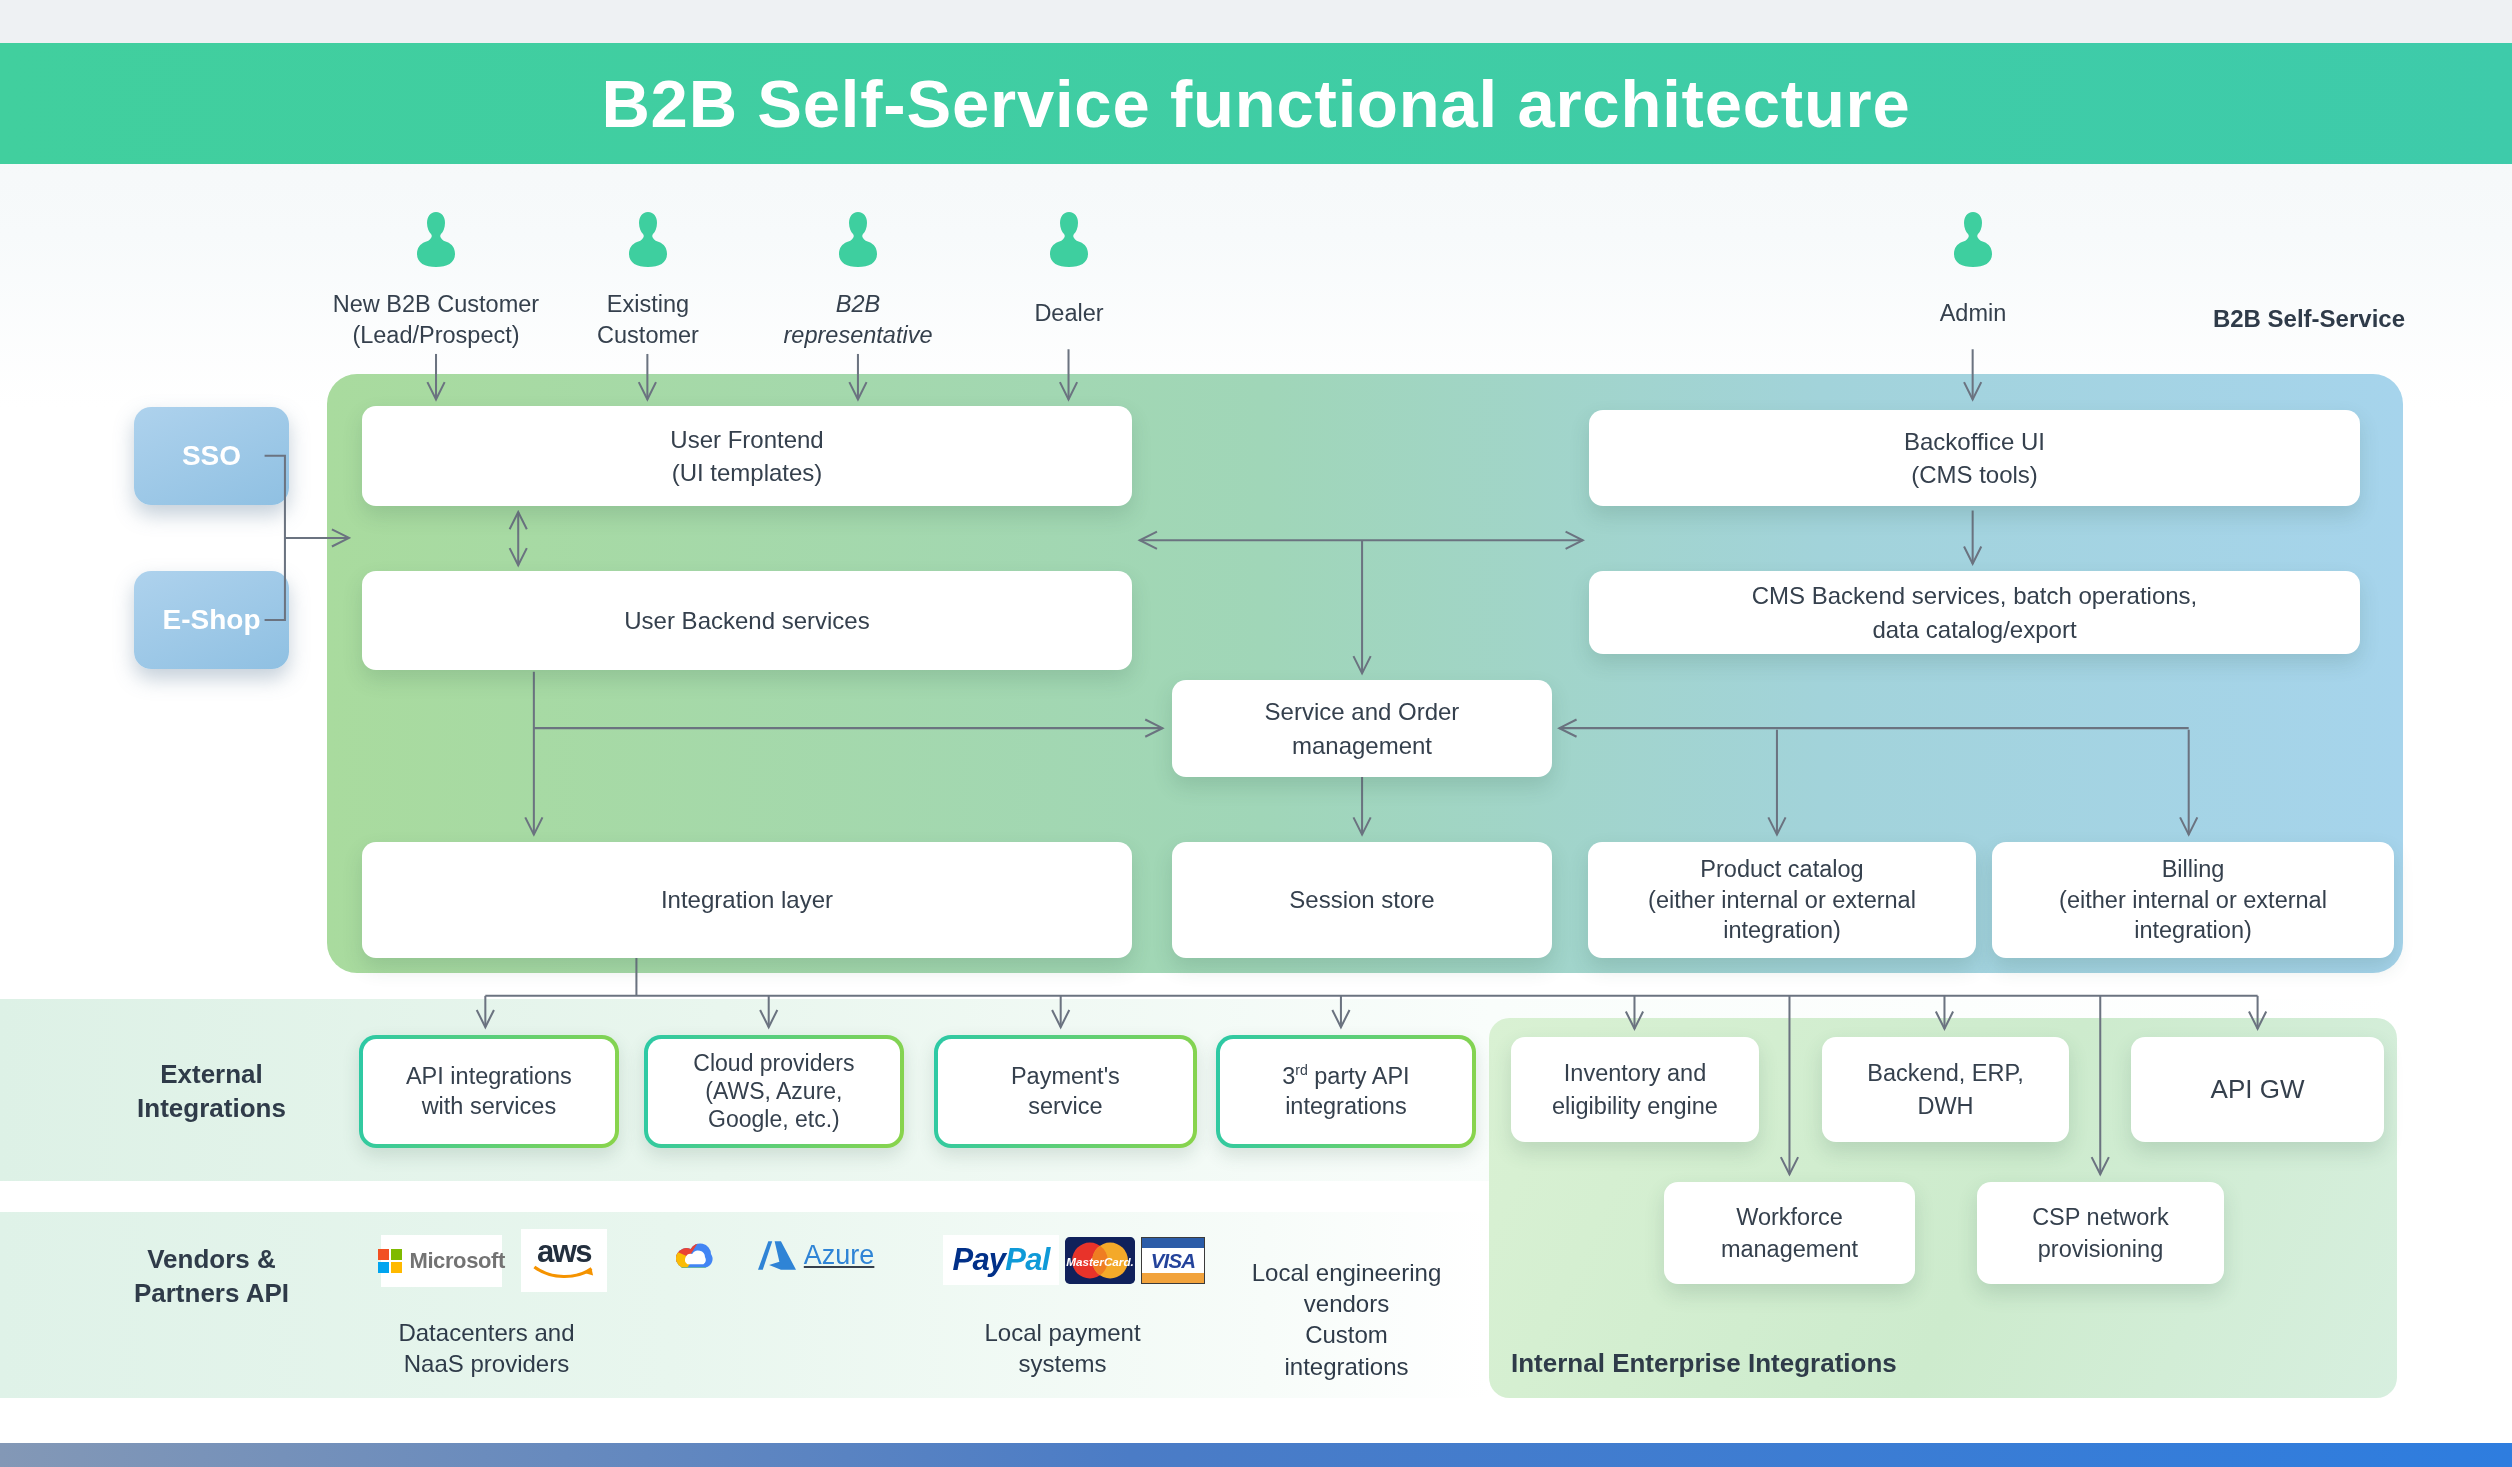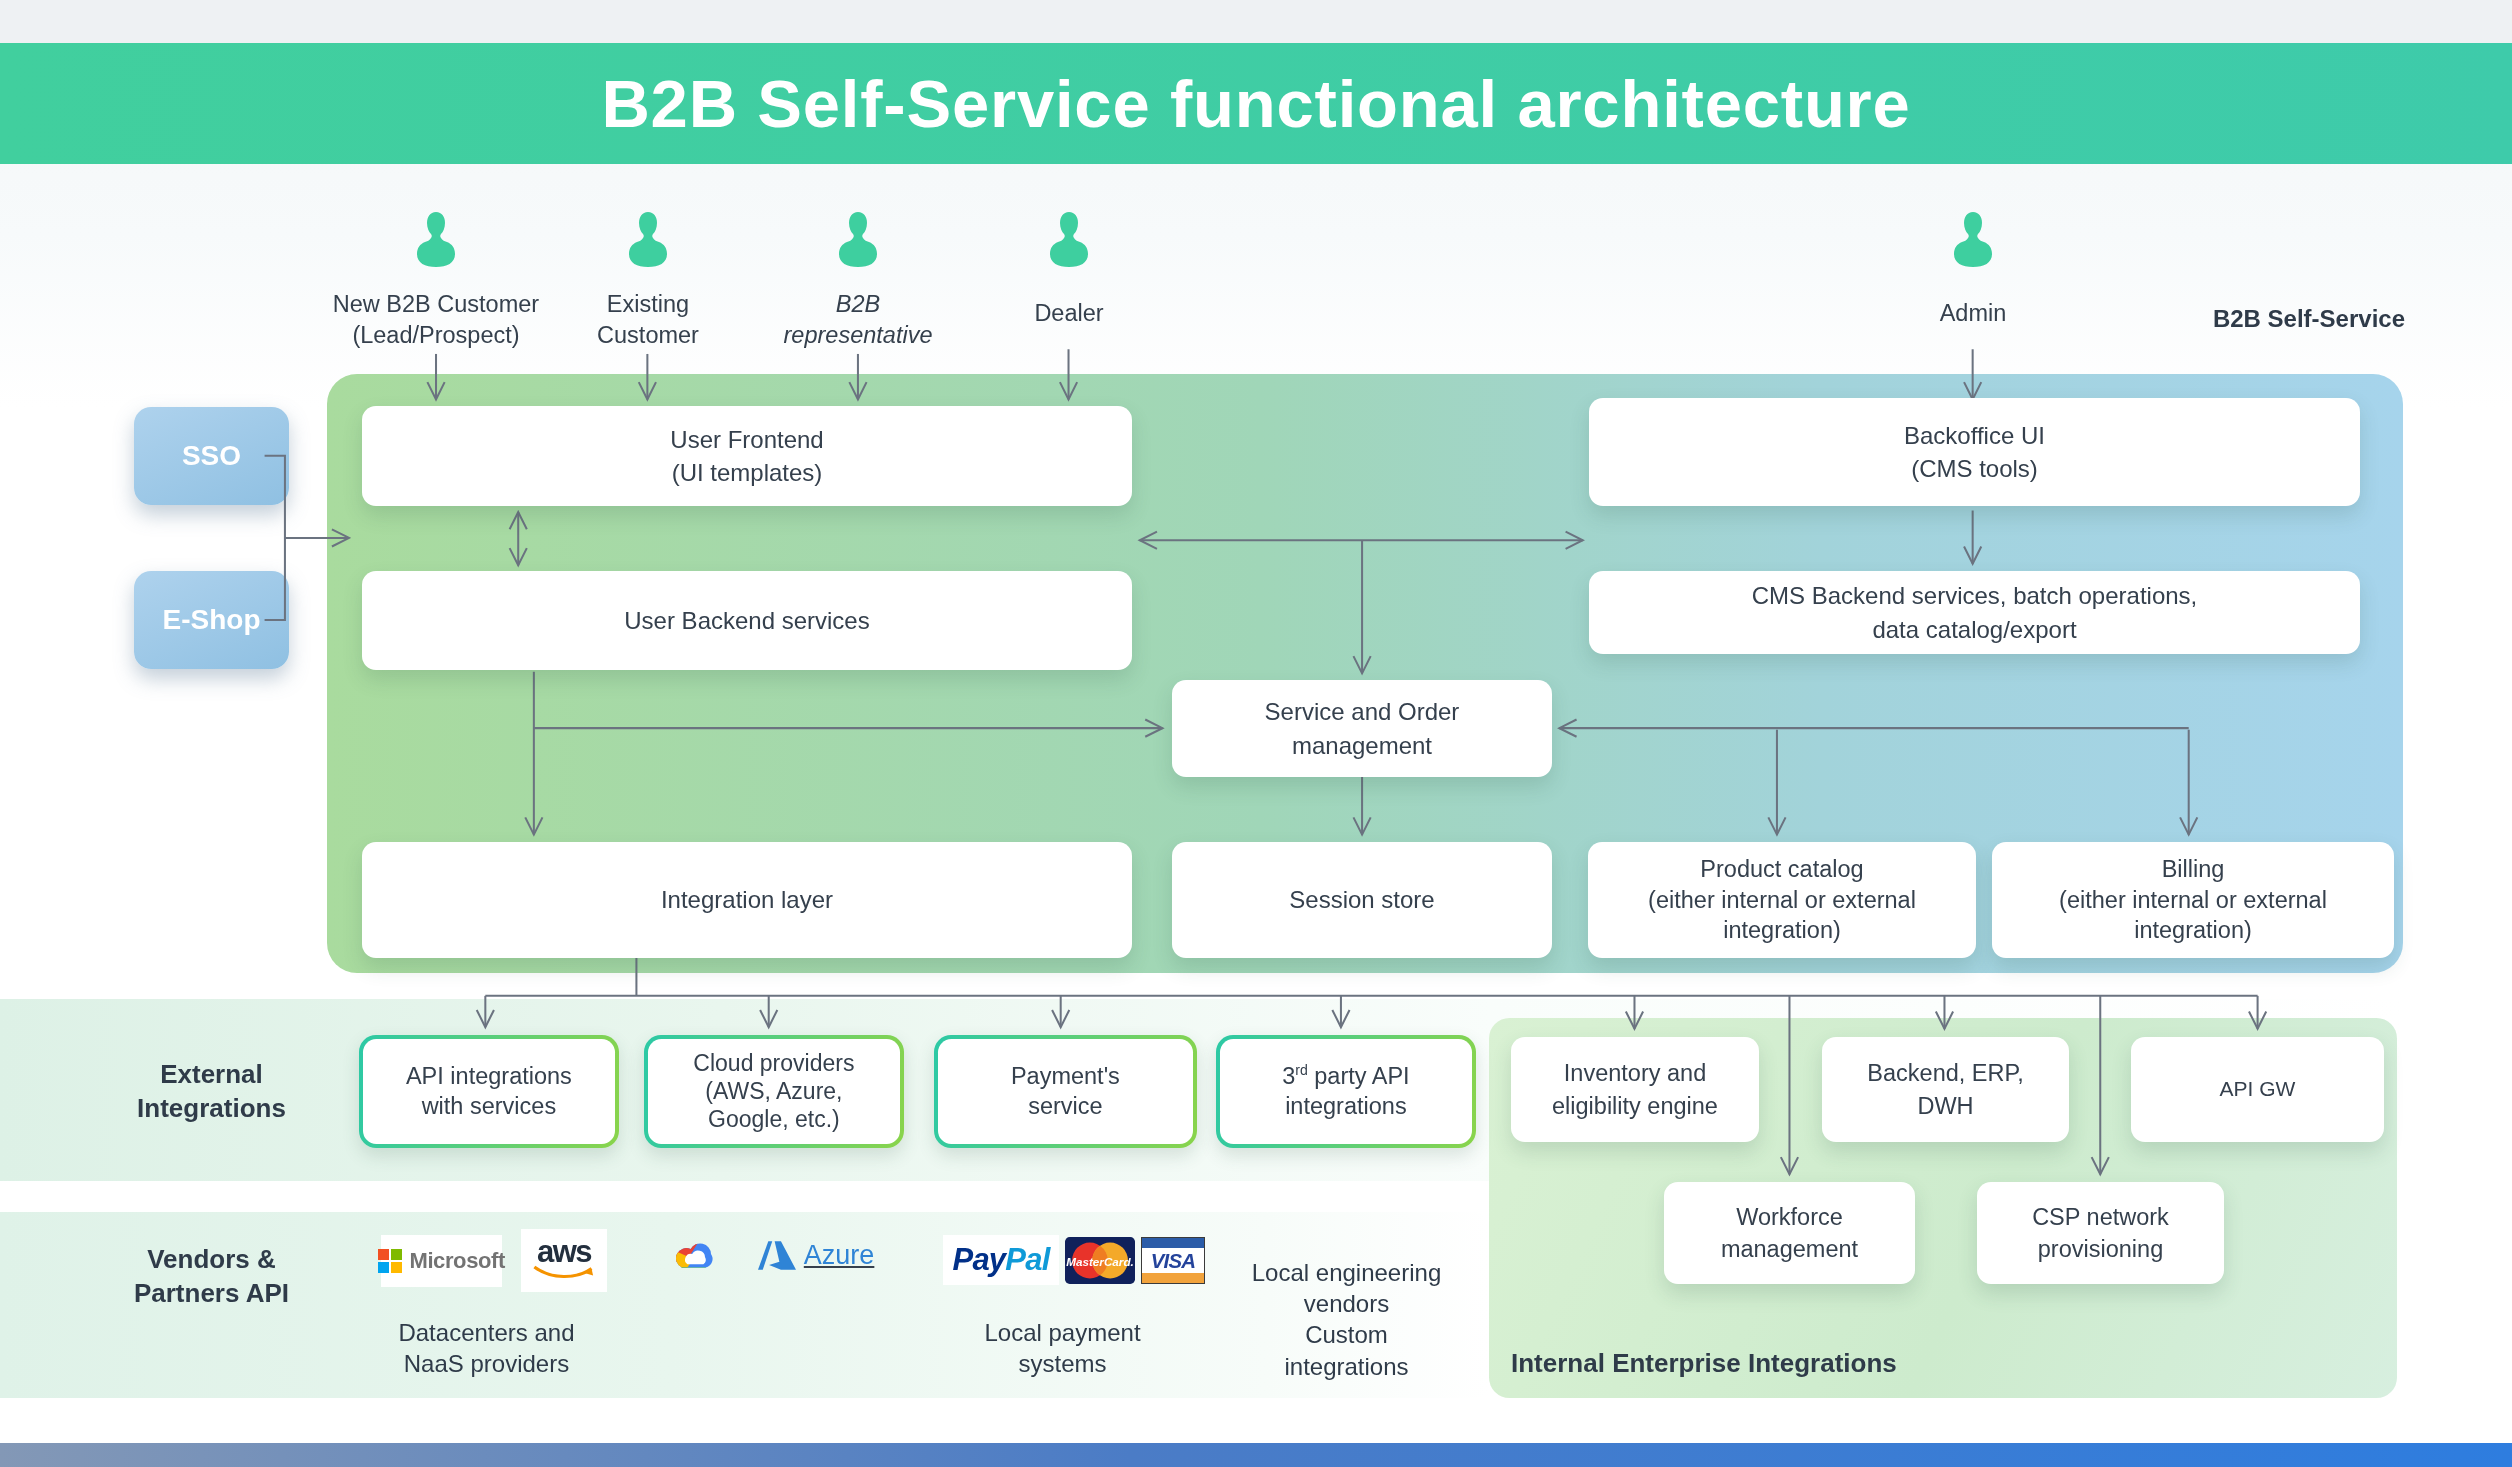--- a/index.html
+++ b/index.html
@@ -164,21 +164,21 @@
     <path d="M2484 1272 V1314" marker-end="url(#v)"></path>
     <path d="M2884 1272 V1314" marker-end="url(#v)"></path>
     <path d="M2286 1272 V1500" marker-end="url(#v)"></path>
     <path d="M2683 1272 V1500" marker-end="url(#v)"></path>
   </svg>
 
   <div class="wbox" style="left:362px;top:406px;width:770px;height:100px;">
     <div>User Frontend</div>
       <div>(UI templates)</div>
   </div>
-  <div class="wbox" style="left:1589px;top:398px;width:771px;height:108px;text-align:center;">
+  <div class="wbox" style="left:1589px;top:410px;width:771px;height:96px;text-align:center;">
     <div>Backoffice UI</div>
       <div>(CMS tools)</div>
   </div>
   <div class="wbox" style="left:362px;top:571px;width:770px;height:99px;">
     <div>User Backend services</div>
   </div>
   <div class="wbox" style="left:1589px;top:571px;width:771px;height:83px;">
     <div>CMS Backend services, batch operations,</div>
       <div>data catalog/export</div>
   </div>
@@ -234,21 +234,21 @@
   </div>
 
   <div class="wbox" style="left:1511px;top:1037px;width:248px;height:105px;font-size:23.5px;">
     <div>Inventory and</div>
       <div>eligibility engine</div>
   </div>
   <div class="wbox" style="left:1822px;top:1037px;width:247px;height:105px;font-size:23.5px;">
     <div>Backend, ERP,</div>
       <div>DWH</div>
   </div>
-  <div class="wbox" style="left:2131px;top:1037px;width:253px;height:105px;font-size:21px;">
+  <div class="wbox" style="left:2131px;top:1037px;width:253px;height:105px;font-size:26px;">
     <div>API GW</div>
   </div>
   <div class="wbox" style="left:1664px;top:1182px;width:251px;height:102px;font-size:23.5px;">
     <div>Workforce</div>
       <div>management</div>
   </div>
   <div class="wbox" style="left:1977px;top:1182px;width:247px;height:102px;font-size:23.5px;">
     <div>CSP network</div>
       <div>provisioning</div>
   </div>

